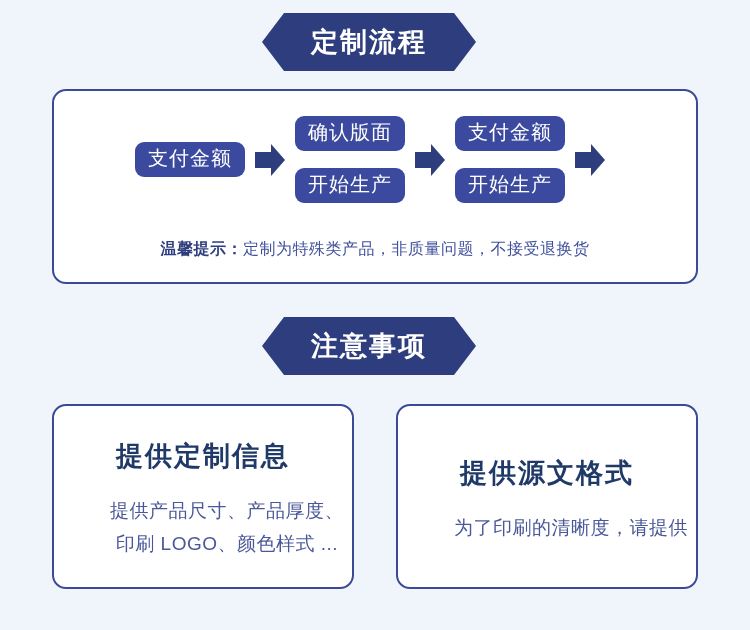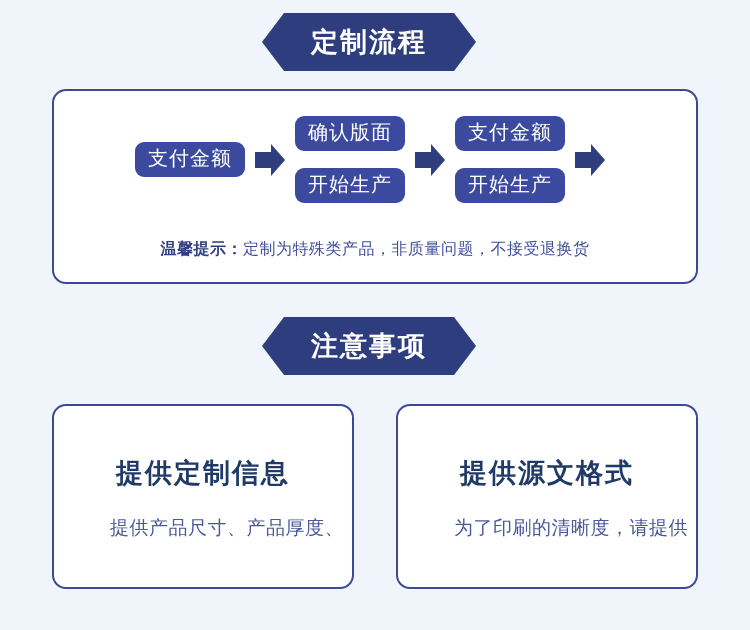--- a/index.html
+++ b/index.html
@@ -207,20 +207,21 @@
 
   <div class="banner" id="banner-notes">
     <span class="banner-text">注意事项</span>
   </div>
 
   <div class="card" id="note-card-left">
     <div class="note-inner">
       <div class="note-title">提供定制信息</div>
       <div class="note-body">
         <span>提供产品尺寸、产品厚度、</span>
+        <span>印刷 LOGO、颜色样式 ...</span>
       </div>
     </div>
   </div>
 
   <div class="card" id="note-card-right">
     <div class="note-inner">
       <div class="note-title">提供源文格式</div>
       <div class="note-body">
         <span>为了印刷的清晰度，请提供</span>
       </div>

